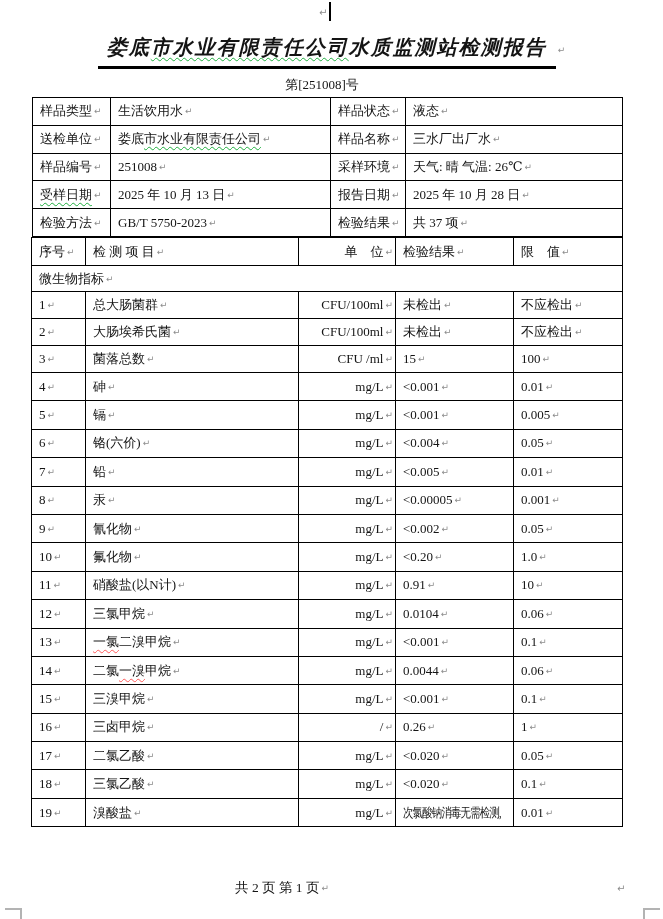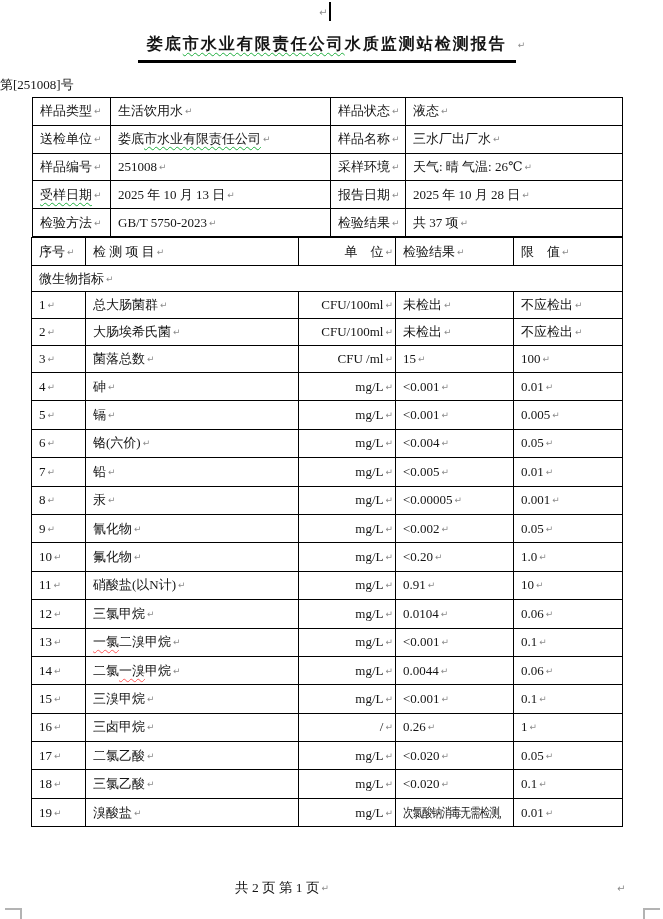--- a/index.html
+++ b/index.html
@@ -5,23 +5,23 @@
   html,body{margin:0;padding:0;background:#fff;}
   #page{position:relative;width:663px;height:919px;background:#ffffff;overflow:hidden;
         font-family:"Liberation Serif","DejaVu Serif",serif;color:#141414;}
 
   
   #caret{position:absolute;left:329px;top:2px;width:2px;height:19px;background:#000;}
   .pm-abs{position:absolute;color:#8c8c8c;font-size:10px;font-family:"DejaVu Sans",sans-serif;}
 
   
   #title-wrap{position:absolute;left:0;top:34px;width:663px;text-align:center;}
-  #title-text{display:inline-block;font-size:16px;font-weight:bold;letter-spacing:2px;
-              border-bottom:3px solid #000;padding:0 9px 5px 9px;}
-  #doc-number{position:absolute;left:0;top:76px;width:644px;font-size:13px;}
+  #title-text{display:inline-block;font-size:20px;font-weight:bold;letter-spacing:2px;
+              border-bottom:3px solid #000;padding:0 9px 5px 9px;font-style:italic;}
+  #doc-number{position:absolute;left:0;top:76px;width:644px;text-align:center;font-size:13px;}
 
   
   table.tbl{border-collapse:collapse;table-layout:fixed;position:absolute;font-size:13px;}
   table.tbl td{border:1px solid #000;vertical-align:middle;padding:0 2px 0 7px;position:relative;
                overflow:hidden;white-space:nowrap;}
   #info-table{left:32px;top:97px;width:590px;}
   #info-table td{height:26.8px;}
   #results-table{left:31px;top:237px;width:591px;}
   #results-table tr.hdr td{height:27px;}
   #results-table tr.section td{height:25px;margin-left:44px;}

